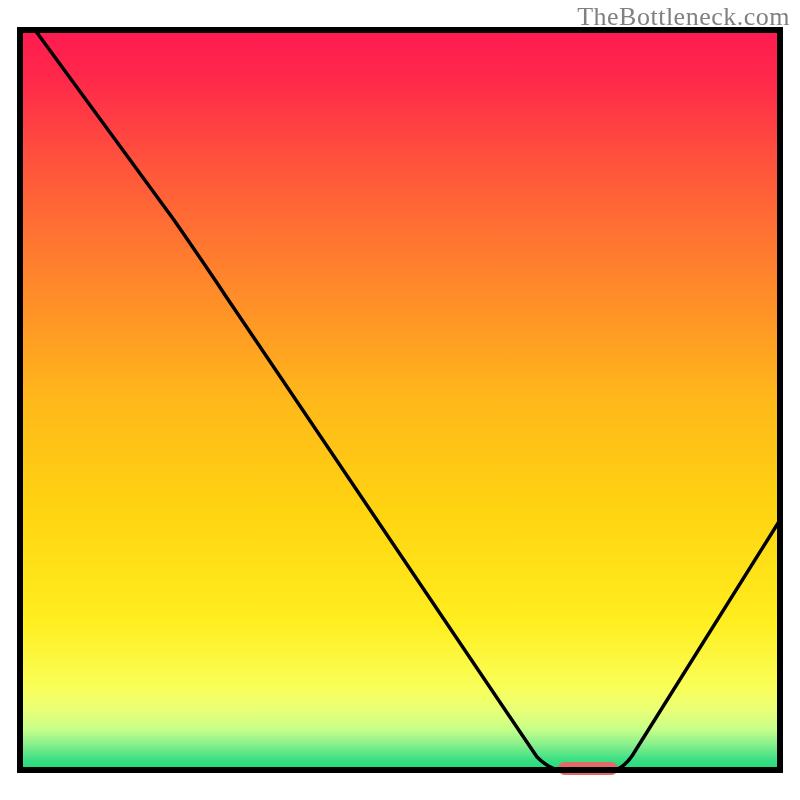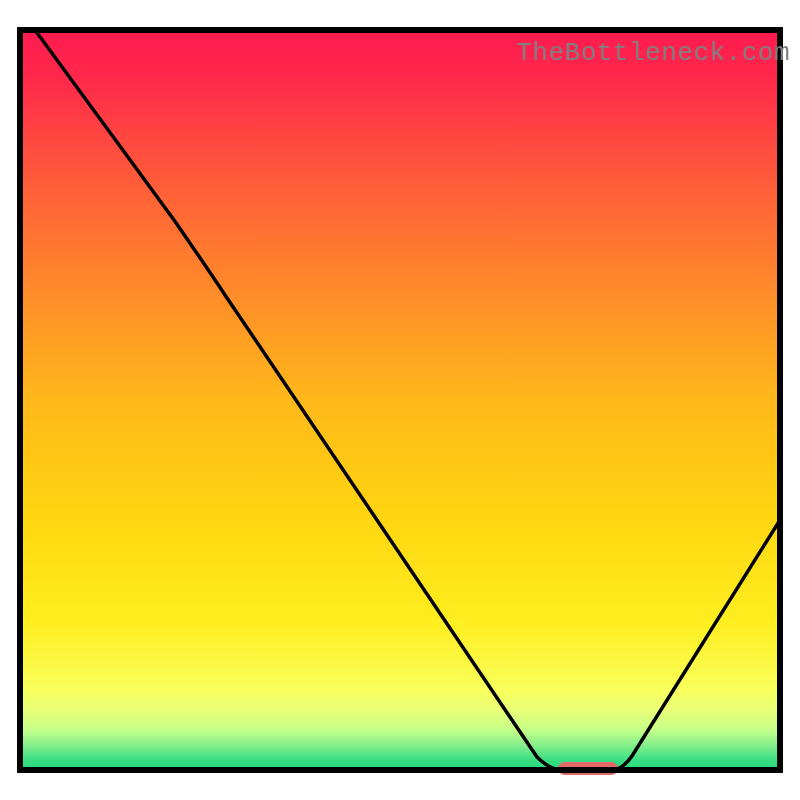--- a/index.html
+++ b/index.html
@@ -12,26 +12,25 @@
   }
   .wrap {
     position: relative;
     width: 800px;
     height: 800px;
   }
   .watermark {
     position: absolute;
     top: 2px;
     right: 10px;
-    font-family: Liberation Mono, monospace;
+    font-family: Liberation Serif, serif;
     font-size: 26px;
     color: #808080;
     letter-spacing: 0.5px;
     font-weight: 500;
-    margin-top: 36px;
   }
   svg {
     display: block;
   }
 </style>
 </head>
 <body>
 <div class="wrap">
 
 <svg width="800" height="800" viewBox="0 0 800 800">

